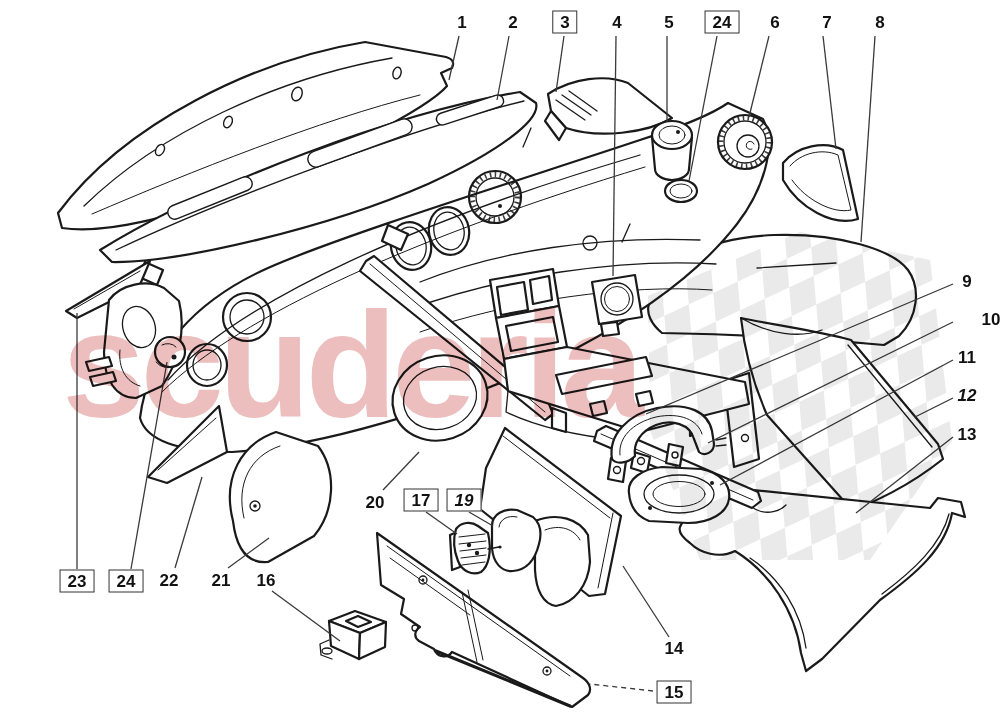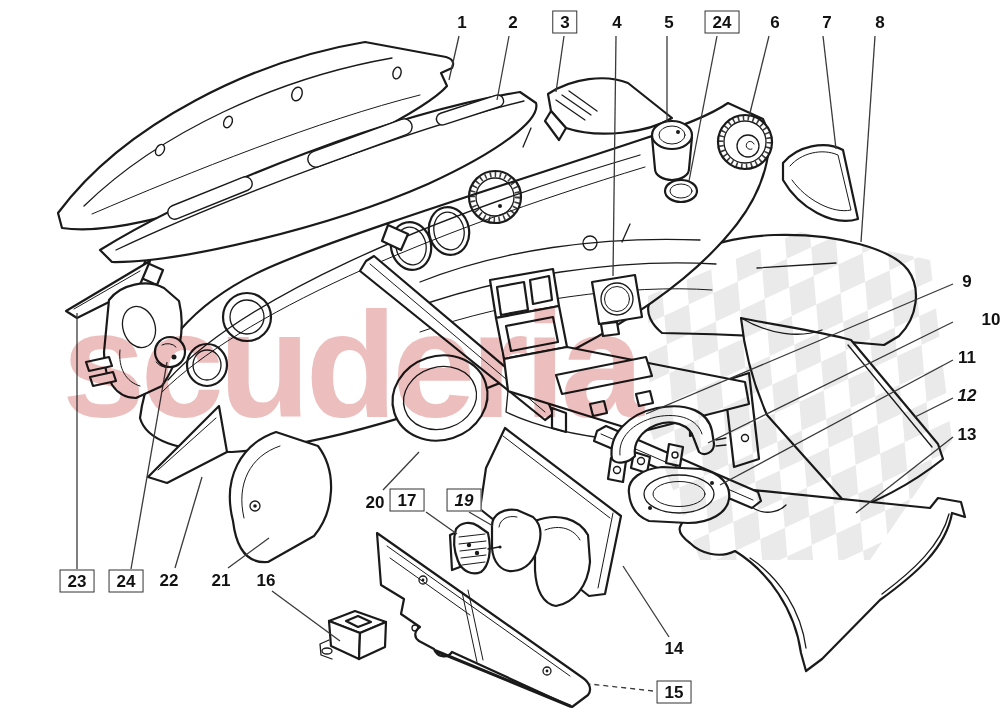--- a/index.html
+++ b/index.html
@@ -321,21 +321,21 @@
       <div class="callout" style="left: 827px; top: 22px;">7</div>
       <div class="callout" style="left: 880px; top: 22px;">8</div>
       <div class="callout" style="left: 967px; top: 281px;">9</div>
       <div class="callout" style="left: 967px; top: 319px; margin-left: 24px;">10</div>
       <div class="callout" style="left: 967px; top: 357px;">11</div>
       <div class="callout" style="left: 967px; top: 395px; font-style: italic;">12</div>
       <div class="callout" style="left: 967px; top: 434px;">13</div>
       <div class="callout" style="left: 674px; top: 648px;">14</div>
       <div class="callout boxed" style="left: 674px; top: 692px;">15</div>
       <div class="callout" style="left: 266px; top: 580px;">16</div>
-      <div class="callout boxed" style="left: 407px; top: 500px;">17</div>
+      <div class="callout boxed" style="left: 421px; top: 500px;">17</div>
       <div class="callout boxed" style="left: 464px; top: 500px; font-style: italic;">19</div>
       <div class="callout" style="left: 375px; top: 502px;">20</div>
       <div class="callout" style="left: 221px; top: 580px;">21</div>
       <div class="callout" style="left: 169px; top: 580px;">22</div>
       <div class="callout boxed" style="left: 77px; top: 581px;">23</div>
       <div class="callout boxed" style="left: 126px; top: 581px;">24</div>
     </div>
 </div>
 
 </body></html>

